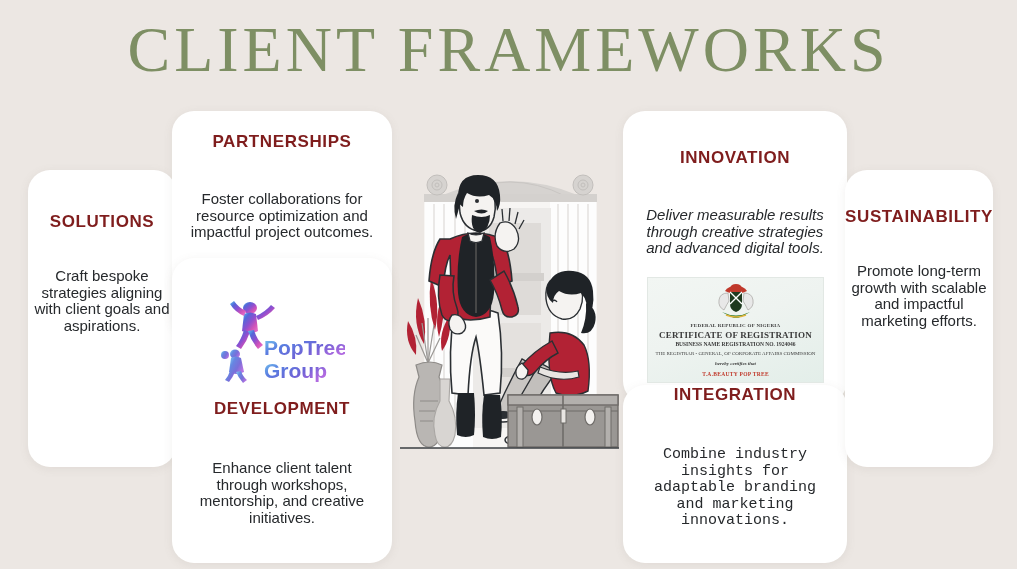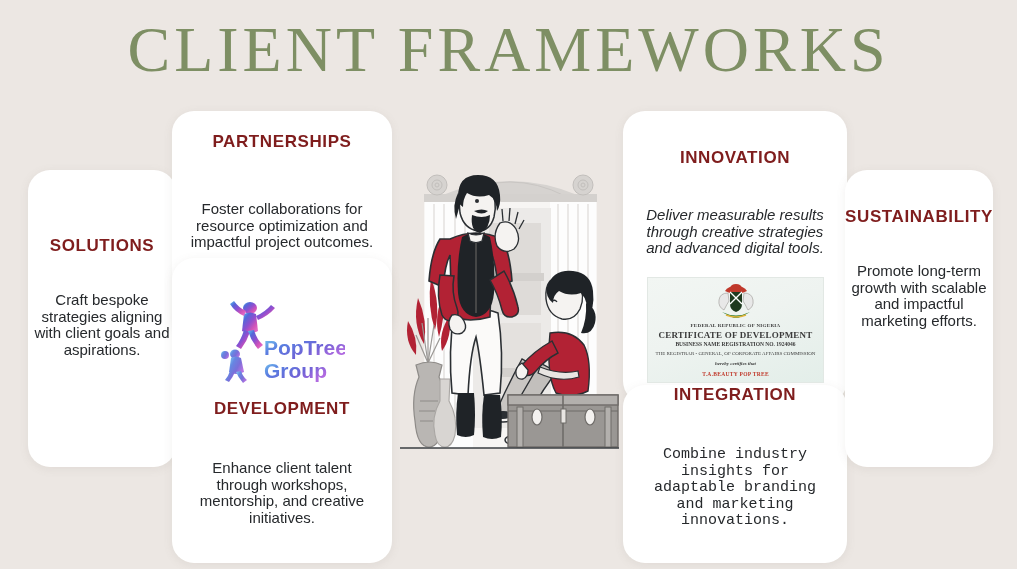--- a/index.html
+++ b/index.html
@@ -63,25 +63,25 @@
   }
 
   
   #card-solutions      { left: 28px;  top: 170px; width: 148px; height: 297px; }
   #card-partnerships   { left: 172px; top: 111px; width: 220px; height: 226px; }
   #card-development    { left: 172px; top: 258px; width: 220px; height: 305px; }
   #card-innovation     { left: 623px; top: 111px; width: 224px; height: 292px; }
   #card-integration    { left: 623px; top: 385px; width: 224px; height: 178px; }
   #card-sustainability { left: 845px; top: 170px; width: 148px; height: 297px; }
 
-  #card-solutions .card-heading      { margin-top: 66px; }
+  #card-solutions .card-heading      { margin-top: 42px; }
   #card-solutions .card-body         { margin-top: 36px; }
 
   #card-partnerships .card-heading   { margin-top: 21px; }
-  #card-partnerships .card-body      { margin-top: 49px; padding: 0 16px; }
+  #card-partnerships .card-body      { margin-top: 39px; padding: 0 16px; }
 
   #card-development .card-heading    { margin-top: 141px; }
   #card-development .card-body       { margin-top: 41px; padding: 0 14px; }
 
   #card-innovation .card-heading     { margin-top: 37px; }
   #card-innovation .card-body        { margin-top: 39px; padding: 0 10px; font-style: italic; }
 
   #card-integration .card-heading    { margin-top: 0; }
   #card-integration .card-body       { margin-top: 42px; padding: 0 14px; font-family: Liberation Mono, monospace; }
 
@@ -358,21 +358,21 @@
       <path d="M22 11 h12 v12 q0 6 -6 8 q-6 -2 -6 -8z" fill="#1f3a1f"></path>
       <path d="M22 11 l12 12 M34 11 l-12 12" stroke="#ffffff" stroke-width="1.4"></path>
 
       <path d="M20 12 q-8 0 -9 7 q-1 7 5 10 q3 -6 5 -9z" fill="#e8e8e8" stroke="#9a9794" stroke-width="0.6"></path>
       <path d="M36 12 q8 0 9 7 q1 7 -5 10 q-3 -6 -5 -9z" fill="#e8e8e8" stroke="#9a9794" stroke-width="0.6"></path>
 
       <path d="M14 31 q14 7 28 0 q-10 6 -14 6 q-4 0 -14 -6z" fill="#2e7d32"></path>
       <path d="M18 34 q10 4 20 0" stroke="#e0b33a" stroke-width="1.6" fill="none"></path>
     </svg>
     <div class="cert-line" id="cert-country">FEDERAL REPUBLIC OF NIGERIA</div>
-    <div class="cert-line" id="cert-title">CERTIFICATE OF DEVELOPMENT</div>
+    <div class="cert-line" id="cert-title">CERTIFICATE OF REGISTRATION</div>
     <div class="cert-line" id="cert-regno">BUSINESS NAME REGISTRATION NO. 1924046</div>
     <div class="cert-line" id="cert-registrar">THE REGISTRAR - GENERAL, OF CORPORATE AFFAIRS COMMISSION</div>
     <div class="cert-line" id="cert-certifies">hereby certifies that</div>
     <div class="cert-line" id="cert-name">T.A.BEAUTY POP TREE</div>
   </div>
 
   <div class="card" id="card-sustainability">
     <div class="card-heading">SUSTAINABILITY</div>
     <div class="card-body">Promote long-term growth  with scalable  and impactful marketing efforts.</div>
   </div>

